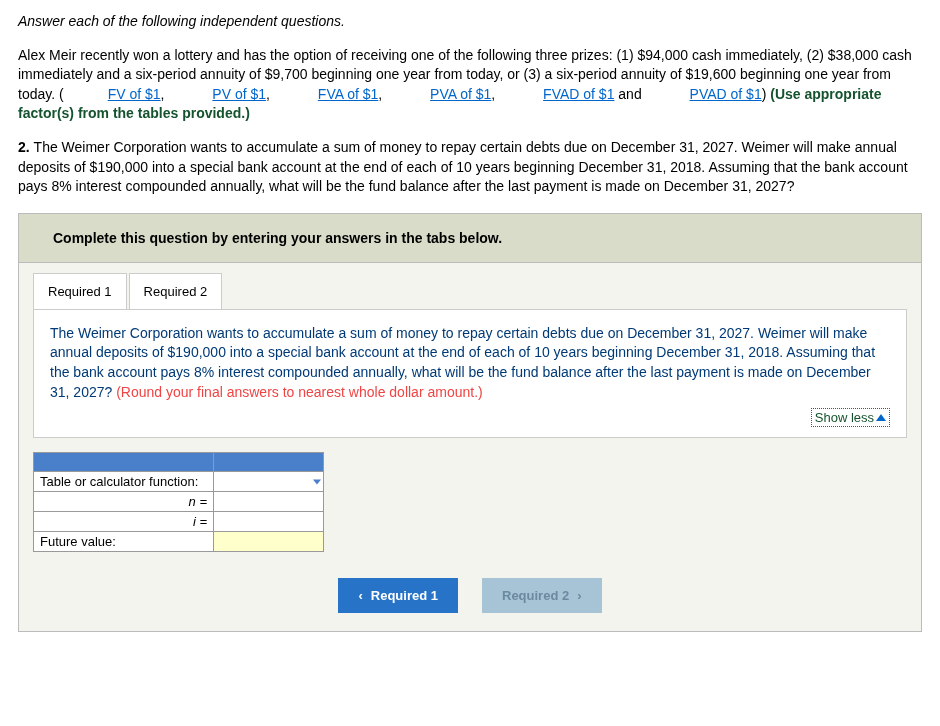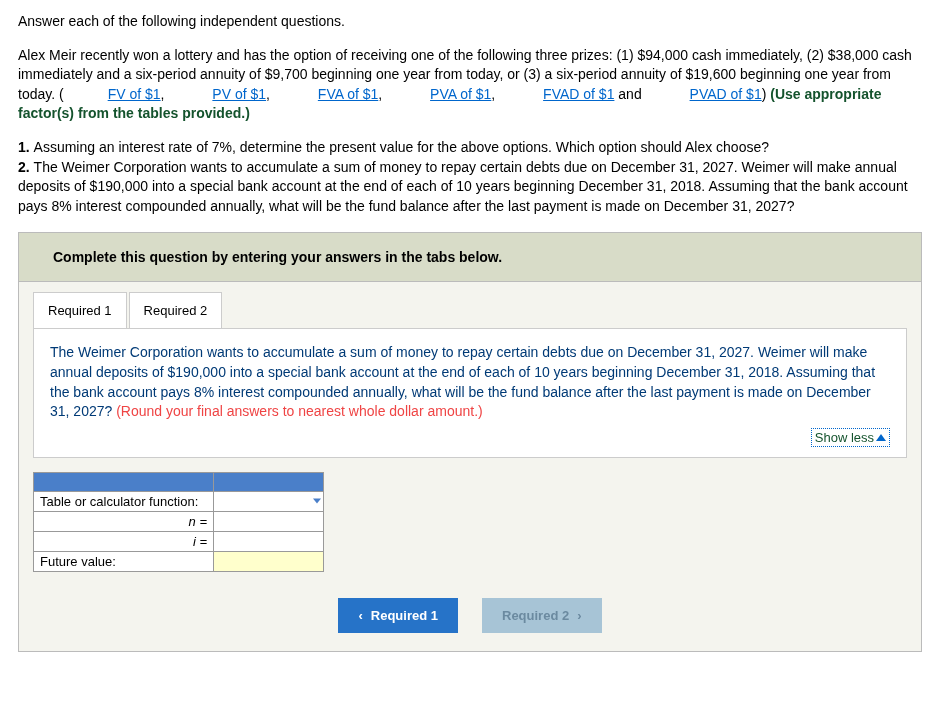--- a/index.html
+++ b/index.html
@@ -1,17 +1,17 @@
 <!DOCTYPE html>
 <html><head>
 <meta charset="utf-8">
 <style>
 * { box-sizing: border-box; margin: 0; padding: 0; }
 body { font-family: Arial, sans-serif; font-size: 14px; color: #000; width: 940px; padding: 12px 18px; }
-.intro-text { margin-bottom: 14px; line-height: 1.4; }
+.intro-text { margin-bottom: 14px; line-height: 1.4; font-style: italic; }
 .para { margin-bottom: 14px; line-height: 1.4; }
 .link { color: #0066cc; text-decoration: underline; padding-left: 44px; }
 .red-bold { color: #14532d; font-weight: bold; }
 .questions { margin-bottom: 16px; line-height: 1.4; }
 .panel { border: 1px solid #bbb; background: #f4f4ee; }
 .panel-header { background: #d8dcc8; padding: 16px 34px; font-weight: bold; border-bottom: 1px solid #bbb; }
 .tabs-row { display: flex; padding: 10px 0 0 14px; }
 .tab { background: #fff; border: 1px solid #ccc; border-bottom: none; padding: 10px 14px; font-size: 13px; cursor: pointer; margin-right: 2px; }
 .tab.active { font-weight: normal; }
 .tab-content { background: #fff; border: 1px solid #ccc; margin: 0 14px 14px 14px; padding: 14px 16px 10px 16px; }
@@ -38,21 +38,20 @@
 </head>
 <body>
 
 <p class="intro-text">Answer each of the following independent questions.</p>
 
 <p class="para">
   <span>Alex Meir recently won a lottery and has the option of receiving one of the following three prizes: (1) $94,000 cash immediately, (2) $38,000 cash immediately and a six-period annuity of $9,700 beginning one year from today, or (3) a six-period annuity of $19,600 beginning one year from today. (</span><a class="link">FV of $1</a><span>, </span><a class="link">PV of $1</a><span>, </span><a class="link">FVA of $1</a><span>, </span><a class="link">PVA of $1</a><span>, </span><a class="link">FVAD of $1</a><span> and </span><a class="link">PVAD of $1</a><span>) </span><span class="red-bold">(Use appropriate factor(s) from the tables provided.)</span>
 </p>
 
 <div class="questions">
-  <div><b>1. </b><span>Assuming an interest rate of 7%, determine the present value for the above options. Which option should Alex choose?</span></div>
   <div><b>2. </b><span>The Weimer Corporation wants to accumulate a sum of money to repay certain debts due on December 31, 2027. Weimer will make annual deposits of $190,000 into a special bank account at the end of each of 10 years beginning December 31, 2018. Assuming that the bank account pays 8% interest compounded annually, what will be the fund balance after the last payment is made on December 31, 2027?</span></div>
 </div>
 
 <div class="panel">
   <div class="panel-header">Complete this question by entering your answers in the tabs below.</div>
 
   <div class="tabs-row">
     <div class="tab">Required 1</div>
     <div class="tab active">Required 2</div>
   </div>

